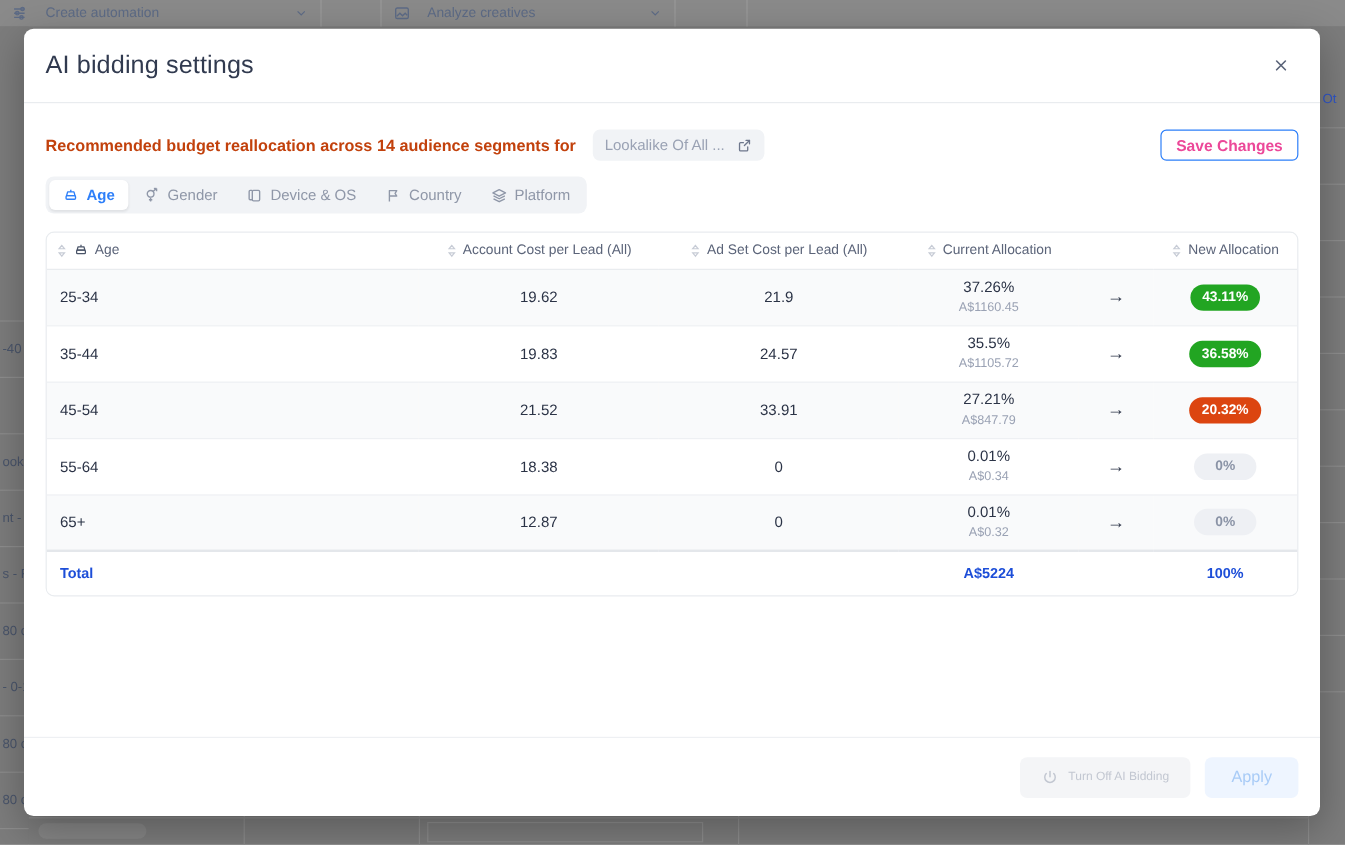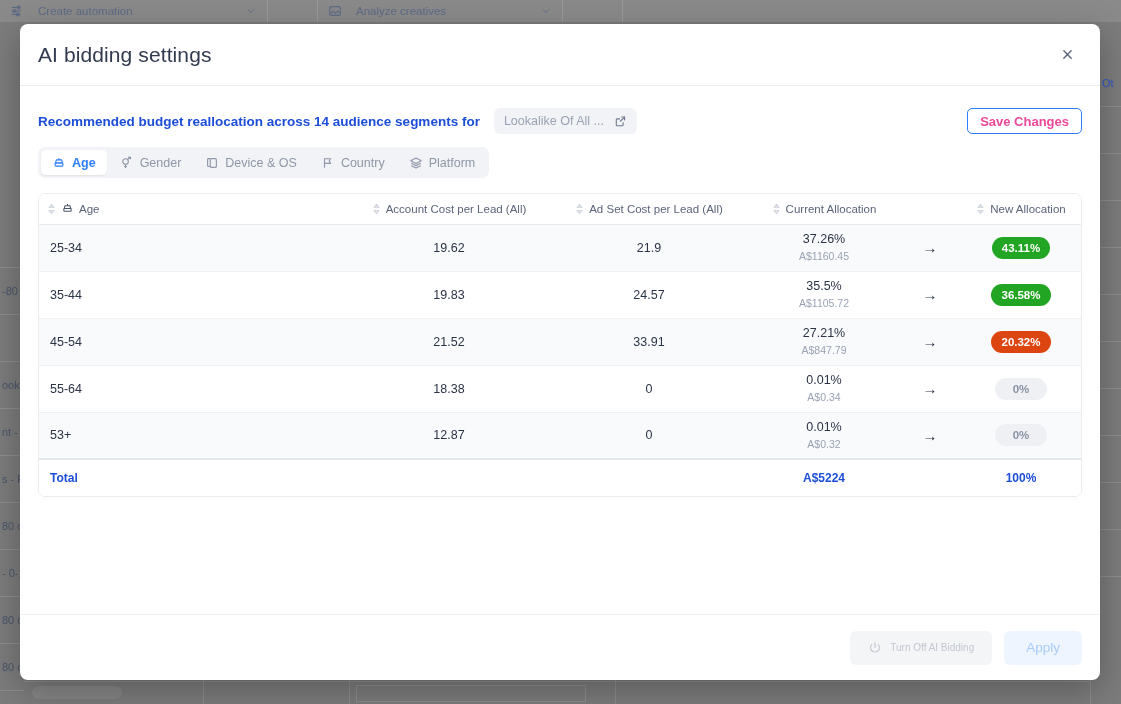--- a/index.html
+++ b/index.html
@@ -79,21 +79,21 @@
   .close-btn {
     margin-left: auto; width: 30px; height: 30px; border: none; background: transparent;
     color: #5b6479; font-size: 17px; cursor: pointer; display: flex;
     align-items: center; justify-content: center; border-radius: 4px;
   }
 
   .modal-body { flex: 1 1 auto; padding: 22px 18px 0 18px; overflow: hidden; }
 
   .subhead-row { display: flex; align-items: center; }
   .subhead {
-    font-size: 13.5px; font-weight: bold; color: #1d4ed8;
+    font-size: 13.5px; font-weight: bold; color: #c2410c;
   }
   .chip {
     margin-left: 14px; height: 26px; display: inline-flex; align-items: center; gap: 10px;
     background: #f1f3f6; border-radius: 6px; padding: 0 10px;
     font-size: 12.5px; color: #9aa2b4; cursor: pointer;
   }
   .chip svg { display: block; }
   .save-btn {
     margin-left: auto; height: 26px; padding: 0 12px;
     border: 1px solid #2d7ff9; border-radius: 5px; background: #ffffff;
@@ -199,21 +199,21 @@
       <span>Analyze creatives</span>
       <svg class="chev" width="12" height="12" viewBox="0 0 16 16" fill="none" stroke="#5d6b86" stroke-width="1.3">
           <path d="M4 6l4 4 4-4"></path>
         </svg>
     </div>
     <div class="bg-topitem bg-ti-3"></div>
   </div>
 
   <div class="bg-leftcol">
     <div class="bg-leftrow" style="height:246px"></div>
-    <div class="bg-leftrow">-80</div>
+    <div class="bg-leftrow">-40</div>
     <div class="bg-leftrow"></div>
     <div class="bg-leftrow">ook</div>
     <div class="bg-leftrow">nt - ,</div>
     <div class="bg-leftrow">s - F</div>
     <div class="bg-leftrow">80 c</div>
     <div class="bg-leftrow">- 0-1</div>
     <div class="bg-leftrow">80 c</div>
     <div class="bg-leftrow">80 c</div>
   </div>
 
@@ -451,21 +451,21 @@
                 <div class="cur-alloc">
                   <div class="cur-pct">0.01%</div>
                   <div class="cur-amt">A$0.34</div>
                 </div>
               </td>
               <td class="c-center arrow-cell">→</td>
               <td class="c-center"><span class="badge zero">0%</span></td>
               <td class="c-center"></td>
             </tr>
             <tr class="alt">
-              <td class="c-left">53+</td>
+              <td class="c-left">65+</td>
               <td class="c-center">12.87</td>
               <td class="c-center">0</td>
               <td class="c-center">
                 <div class="cur-alloc">
                   <div class="cur-pct">0.01%</div>
                   <div class="cur-amt">A$0.32</div>
                 </div>
               </td>
               <td class="c-center arrow-cell">→</td>
               <td class="c-center"><span class="badge zero">0%</span></td>

